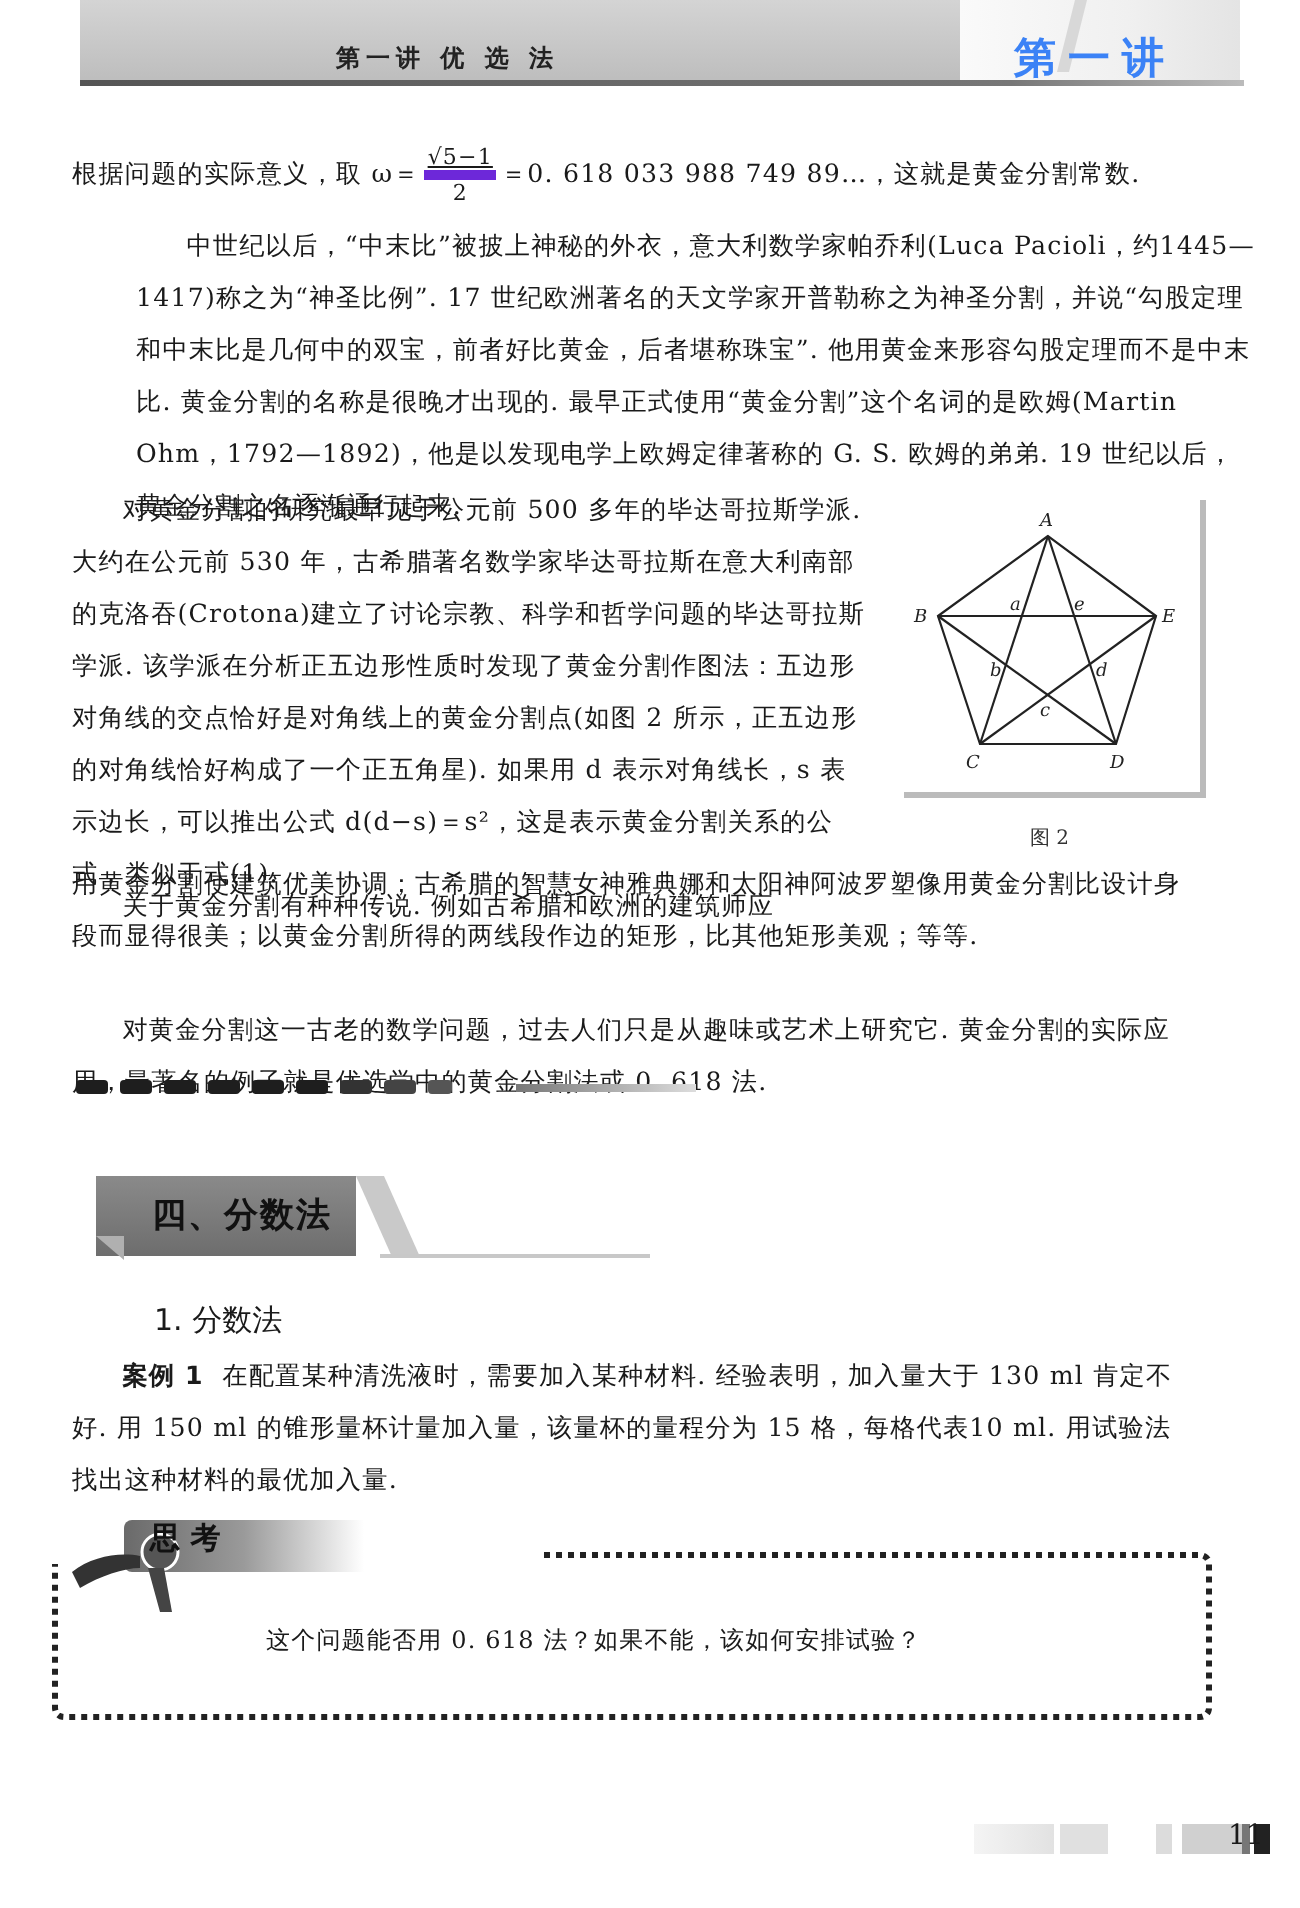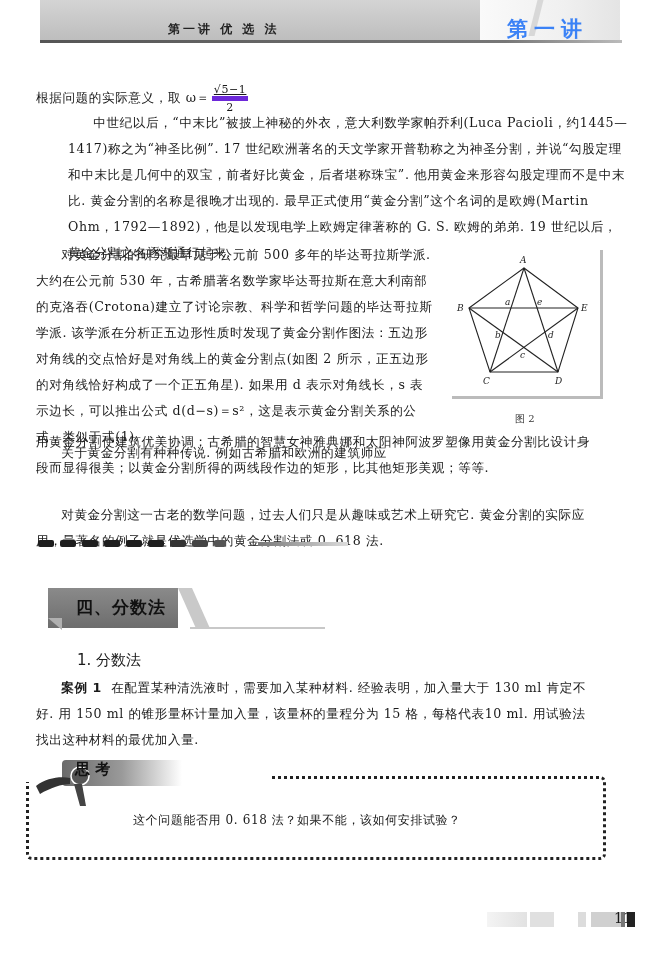--- a/index.html
+++ b/index.html
@@ -59,22 +59,22 @@
 </head>
 <body>
 
 <div class="header"></div>
 <div class="header-right"></div>
 <div class="slash"></div>
 <div class="header-line"></div>
 <div class="header-title">第一讲 优 选 法</div>
 <div class="header-lecture">第一讲</div>
 
-<div class="p" style="top:72px;margin-top:11px;">
-  <span>根据问题的实际意义，取 ω＝</span><span class="frac"><span class="num">√5−1</span><span class="den">2</span></span>
+<div class="p" style="top:72px;">
+  <span>根据问题的实际意义，取 ω＝</span><span class="frac"><span class="num">√5−1</span><span class="den">2</span></span><span>＝0. 618 033 988 749 89…，这就是黄金分割常数.</span>
 </div>
 
 <div class="p indent" style="top:110px;margin-left:32px;">中世纪以后，“中末比”被披上神秘的外衣，意大利数学家帕乔利(Luca Pacioli，约1445—1417)称之为“神圣比例”. 17 世纪欧洲著名的天文学家开普勒称之为神圣分割，并说“勾股定理和中末比是几何中的双宝，前者好比黄金，后者堪称珠宝”. 他用黄金来形容勾股定理而不是中末比. 黄金分割的名称是很晚才出现的. 最早正式使用“黄金分割”这个名词的是欧姆(Martin Ohm，1792—1892)，他是以发现电学上欧姆定律著称的 G. S. 欧姆的弟弟. 19 世纪以后，黄金分割之名逐渐通行起来.</div>
 
 <div class="p indent" style="top:242px; width:398px;">对黄金分割的研究最早见于公元前 500 多年的毕达哥拉斯学派. 大约在公元前 530 年，古希腊著名数学家毕达哥拉斯在意大利南部的克洛吞(Crotona)建立了讨论宗教、科学和哲学问题的毕达哥拉斯学派. 该学派在分析正五边形性质时发现了黄金分割作图法：五边形对角线的交点恰好是对角线上的黄金分割点(如图 2 所示，正五边形的对角线恰好构成了一个正五角星). 如果用 d 表示对角线长，s 表示边长，可以推出公式 d(d−s)＝s²，这是表示黄金分割关系的公式，类似于式(1).</div>
 
 <div class="fig-shadow"></div>
 <svg class="fig" viewBox="0 0 146 145">
   <g stroke="#222" stroke-width="1.1" fill="none">
     <polygon points="72,22 17,62 38,126 106,126 126,62"></polygon>

